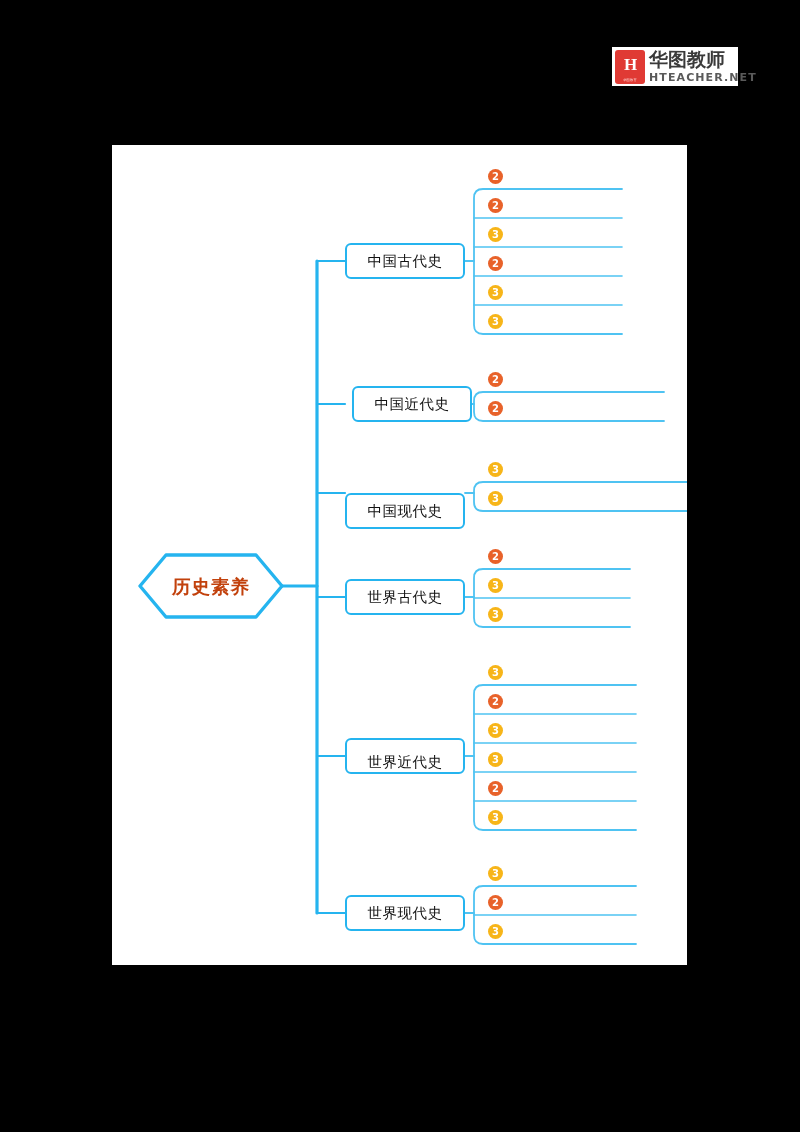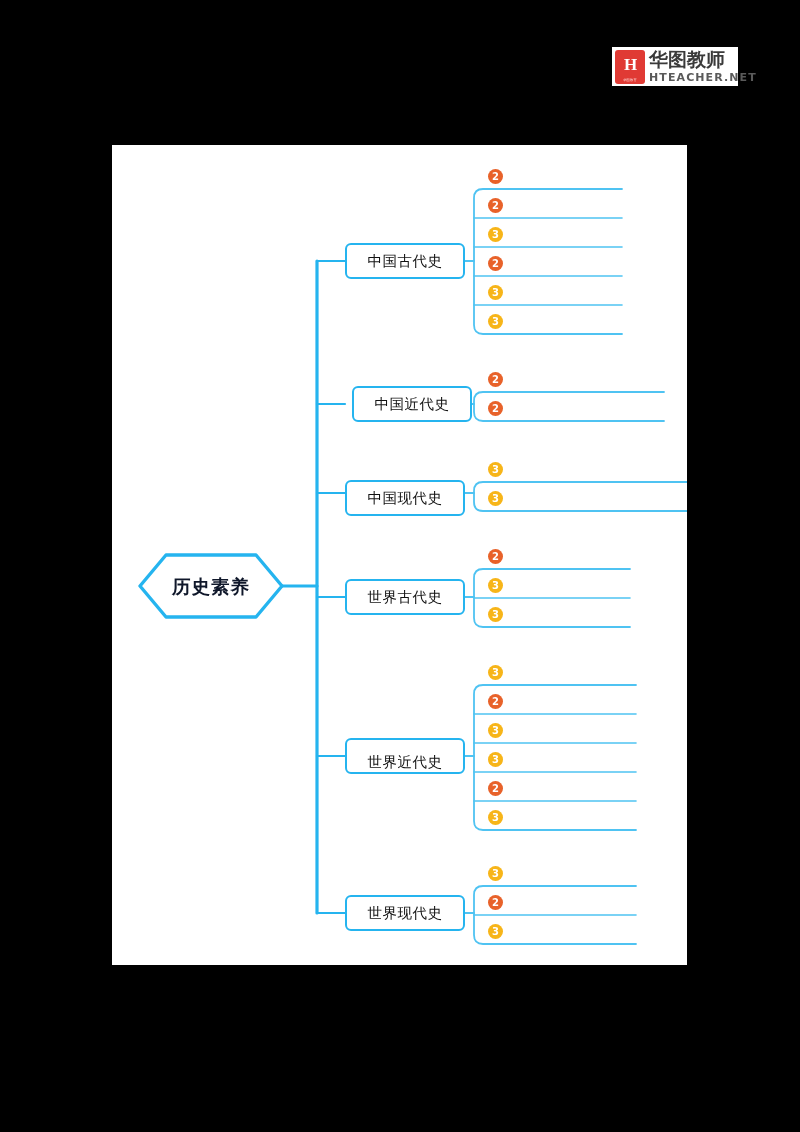--- a/index.html
+++ b/index.html
@@ -121,21 +121,21 @@
   .root-label {
     position: absolute;
     left: 0; top: 0;
     width: 142px;
     height: 62px;
     display: flex;
     align-items: center;
     justify-content: center;
     font-size: 18.5px;
     font-weight: 700;
-    color: #0f172a;
+    color: #c2410c;
     letter-spacing: 1px;
     font-family: "DejaVu Sans", "Liberation Sans", sans-serif;
   }
 
   
   .branch-node {
     position: absolute;
     width: 120px;
     height: 36px;
     box-sizing: border-box;
@@ -279,21 +279,21 @@
           <span>中国近代史</span>
         </div>
         <div class="leaf-row" style="left: 362px; top: 225px; width: 190px;">
           <span class="leaf-badge badge-2">2</span>
           <span class="leaf-text"></span>
         </div>
         <div class="leaf-row" style="left: 362px; top: 254px; width: 190px;">
           <span class="leaf-badge badge-2">2</span>
           <span class="leaf-text"></span>
         </div>
-        <div class="branch-node" style="left: 233px; top: 335px; font-family: Liberation Mono, monospace;">
+        <div class="branch-node" style="left: 233px; top: 348px; font-family: Liberation Mono, monospace;">
           <span>中国现代史</span>
         </div>
         <div class="leaf-row" style="left: 362px; top: 315px; width: 213px;">
           <span class="leaf-badge badge-3">3</span>
           <span class="leaf-text"></span>
         </div>
         <div class="leaf-row" style="left: 362px; top: 344px; width: 213px;">
           <span class="leaf-badge badge-3">3</span>
           <span class="leaf-text"></span>
         </div>

